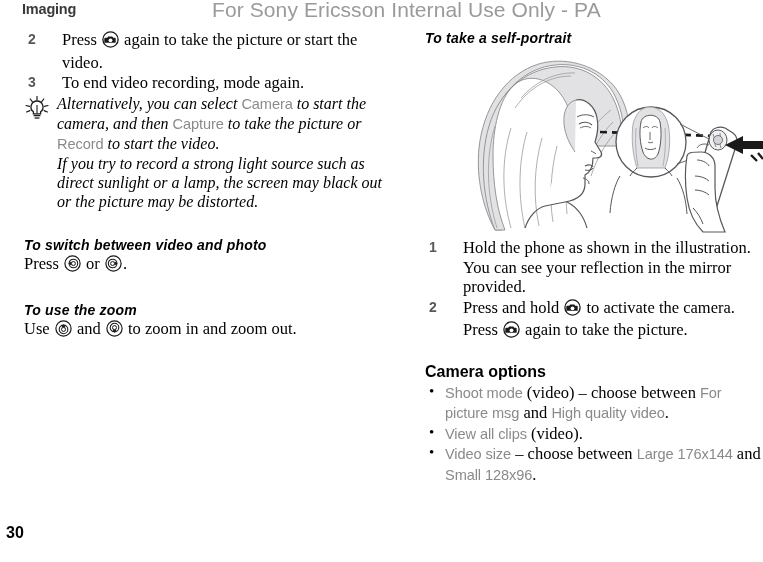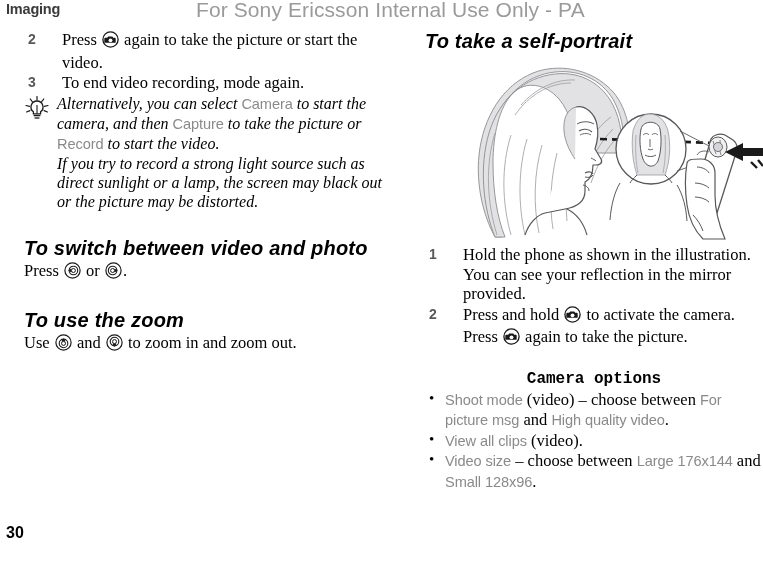--- a/index.html
+++ b/index.html
@@ -12,21 +12,21 @@
     height: 562px;
     position: relative;
     overflow: hidden;
     font-family: "Liberation Serif", serif;
     color: #000000;
   }
 
   
   .page-header {
     position: absolute;
-    top: 0; left: 0;
+    top: 0; left: 16px;
     width: 619px;
     height: 24px;
   }
   .header-chapter {
     position: absolute;
     left: 6px;
     top: 1px;
     font-family: "Liberation Sans", sans-serif;
     font-weight: bold;
     font-size: 14.5px;
@@ -56,33 +56,32 @@
     left: 425px;
     top: 30px;
     width: 338px;
   }
 
   
   .h-task {
     font-family: "Liberation Sans", sans-serif;
     font-weight: bold;
     font-style: italic;
-    font-size: 20px;
+    font-size: 14px;
     color: #000;
     letter-spacing: 0.2px;
     margin: 0 0 1px 0;
   }
   .h-section {
-    font-family: Liberation Mono, monospace;
+    font-family: Liberation Sans, sans-serif;
     font-weight: bold;
     font-size: 16px;
     color: #000;
     letter-spacing: 0px;
     margin: 0 0 1px 0;
-    text-align: center;
   }
 
   
   .body-text {
     font-family: "Liberation Serif", serif;
     font-size: 16.5px;
     line-height: 19px;
     color: #000;
   }
 

